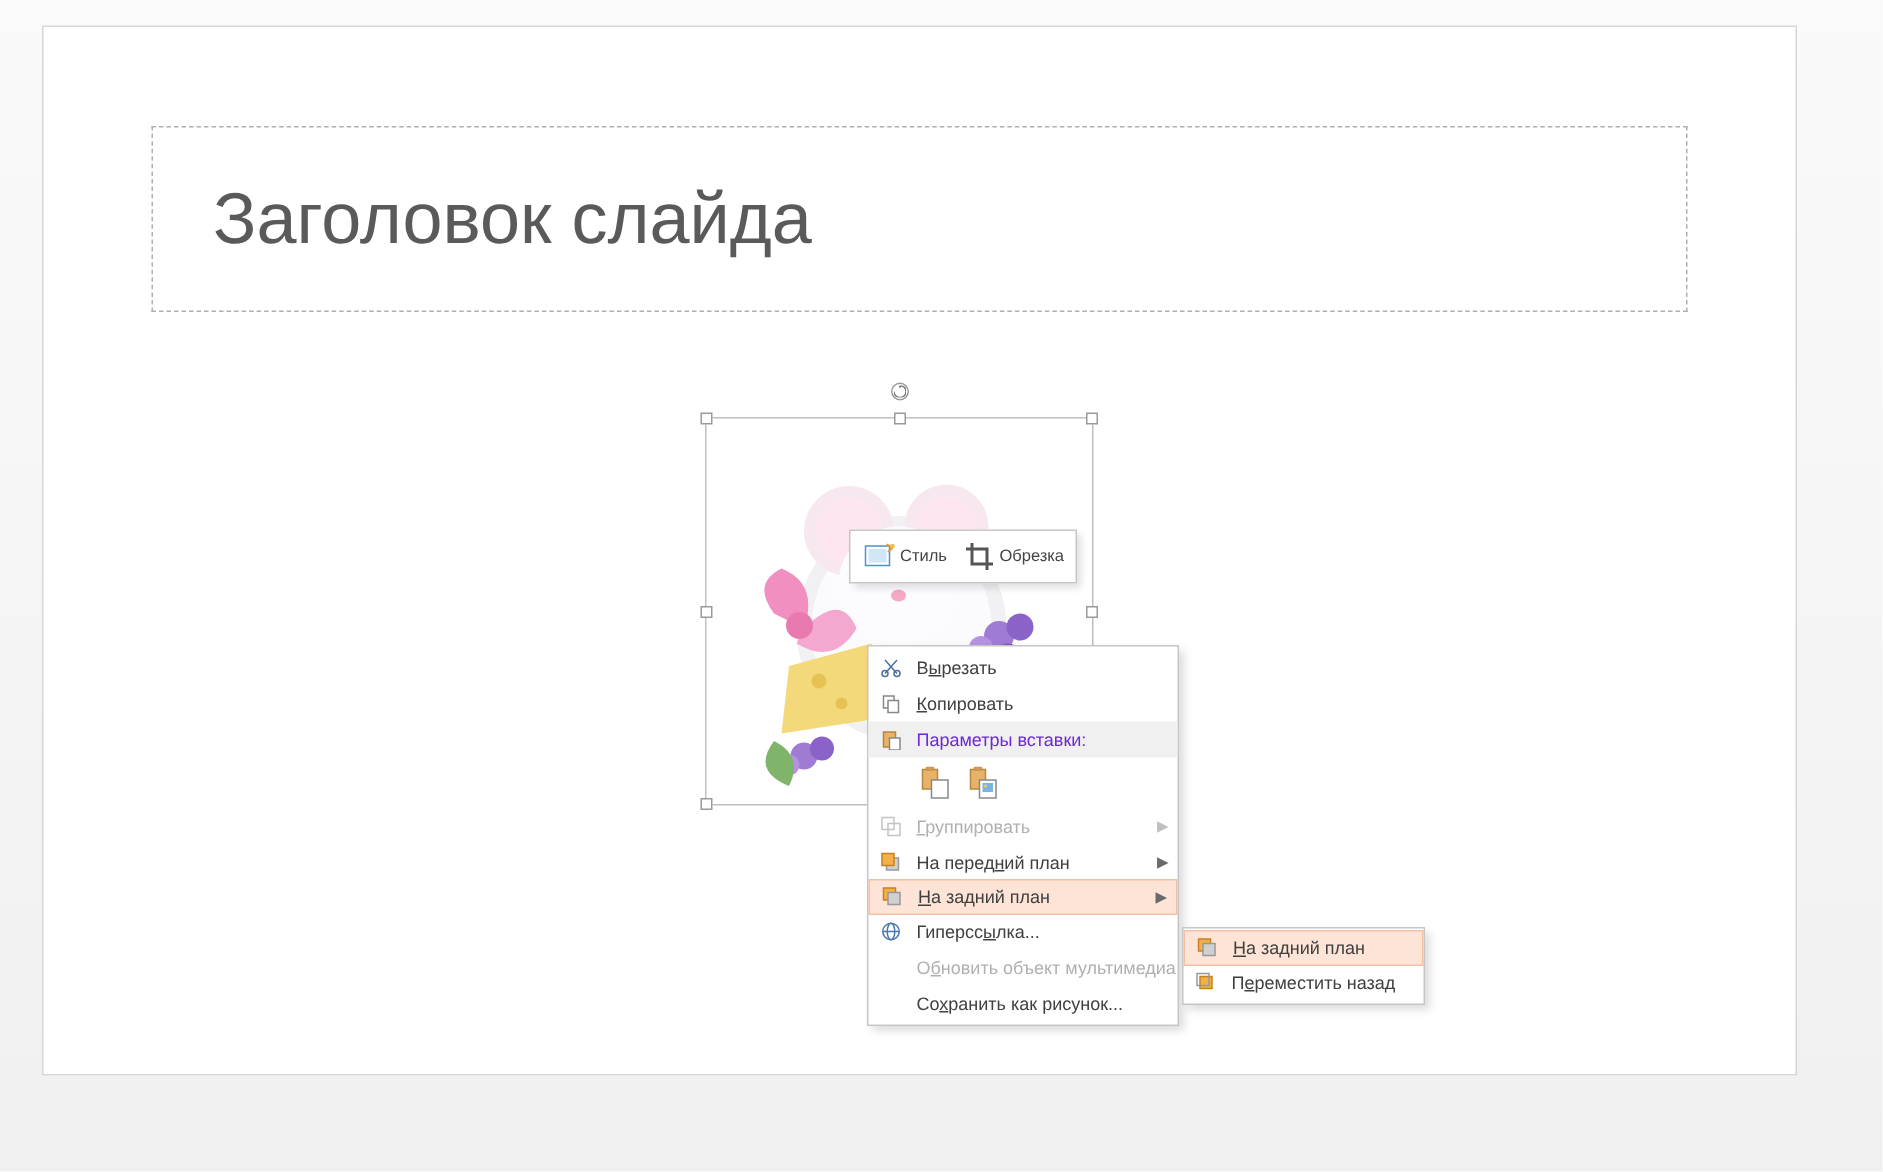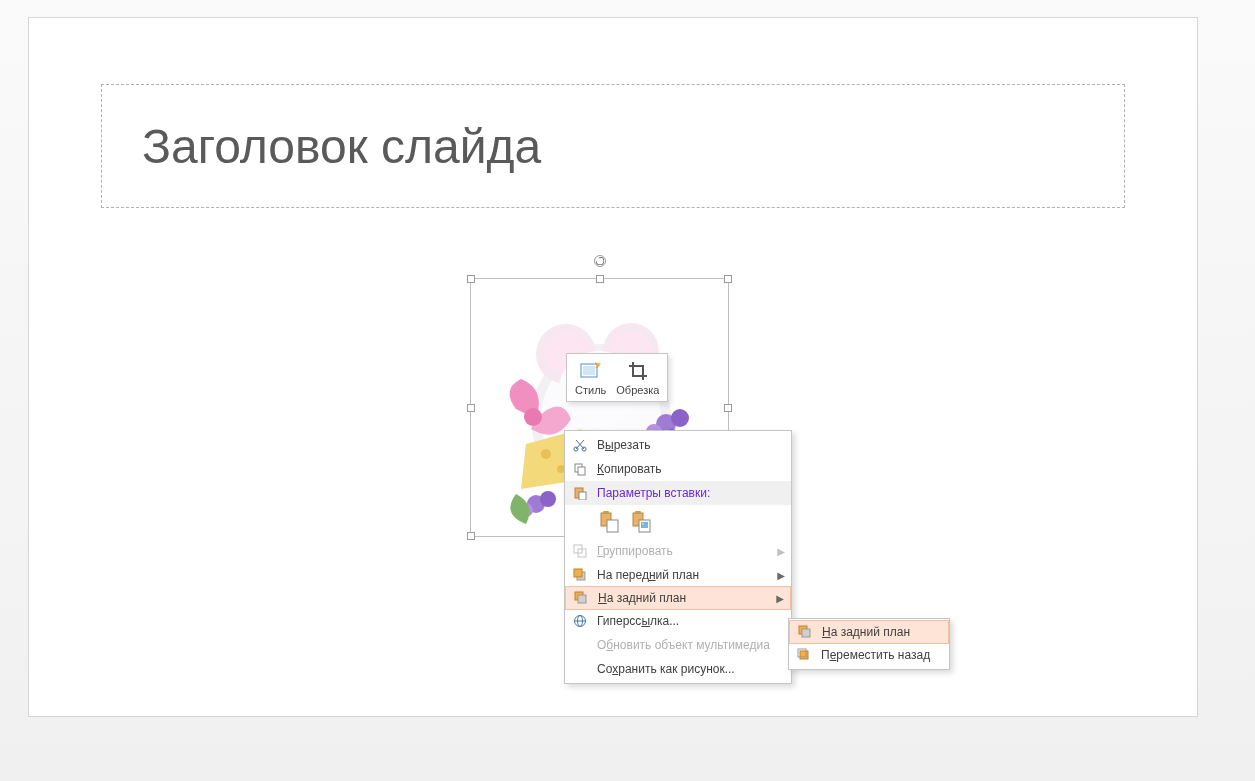--- a/index.html
+++ b/index.html
@@ -83,38 +83,38 @@
     left:566px; top:353px;
     background:#fff;
     border:1px solid #c6c6c6;
     box-shadow: 3px 3px 5px rgba(0,0,0,0.12);
     display:flex;
     padding:3px 6px;
     gap:6px;
     align-items:flex-start;
   }
   .mini-toolbar .tb-btn {
-    display:flex; flex-direction:column; align-items:center; gap:1px;
+    display:flex; flex-direction:row; align-items:center; gap:1px;
     padding:2px;
     cursor:default;
     text-align:center;
   }
   .mini-toolbar .tb-btn span { font-size:11px; color:#444; }
   .tb-icon { width:24px; height:24px; display:flex; align-items:center; justify-content:center; }
 
   
   .ctx-menu {
     position:absolute;
     background:#fff;
     border:1px solid #c6c6c6;
     box-shadow: 3px 3px 6px rgba(0,0,0,0.15);
     padding: 2px 0;
     font-size:12px;
   }
-  .ctx1 { left:564px; top:430px; width:228px; }
+  .ctx1 { left:578px; top:430px; width:208px; }
   .ctx-row {
     display:flex; align-items:center;
     height:24px;
     padding:0 6px 0 4px;
     white-space:nowrap;
   }
   .ctx-row.highlight { background:#fde4d6; border:1px solid #f3c0a4; height:24px; margin:-1px 0; }
   .ctx-row.header { background:#f0f0f0; color:#6d28d9; font-weight:400; }
   .ctx-row.disabled span { color:#b0b0b0; }
   .ctx-row .icon-col {

